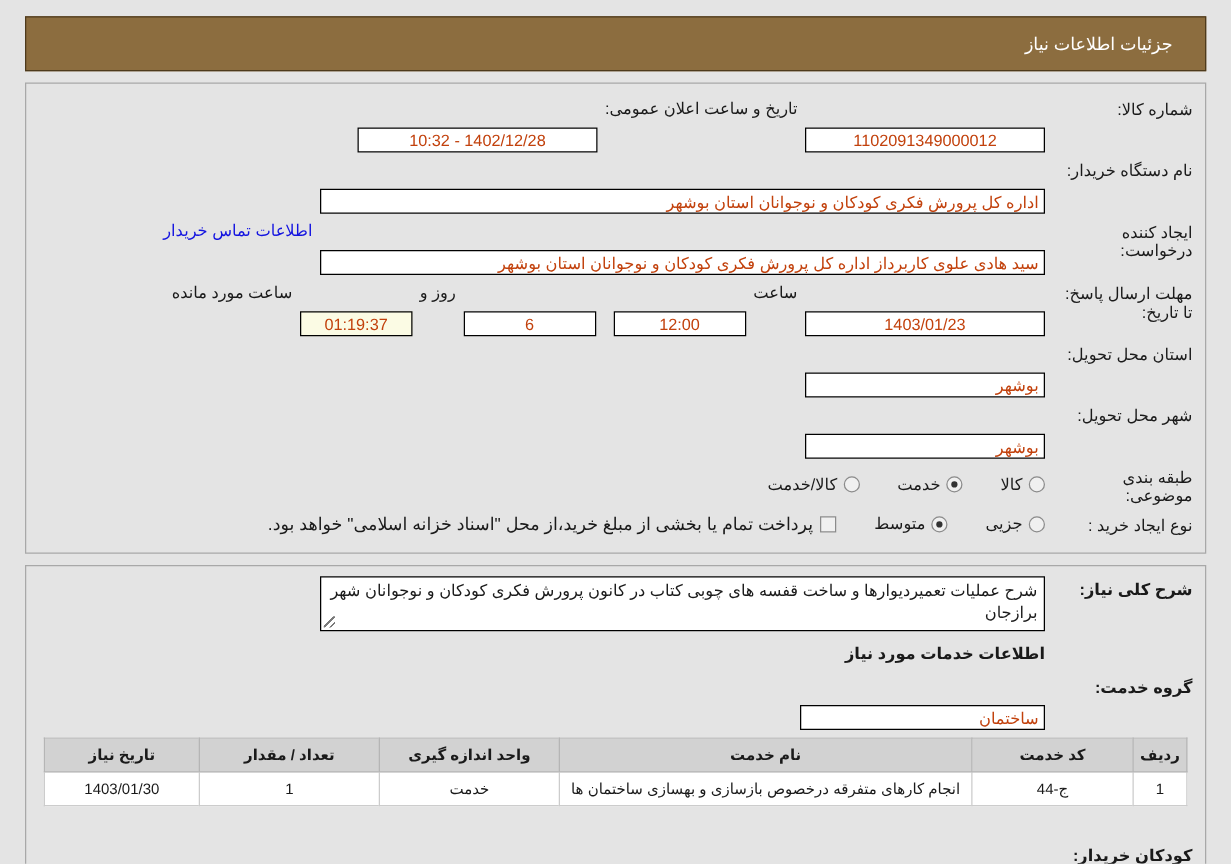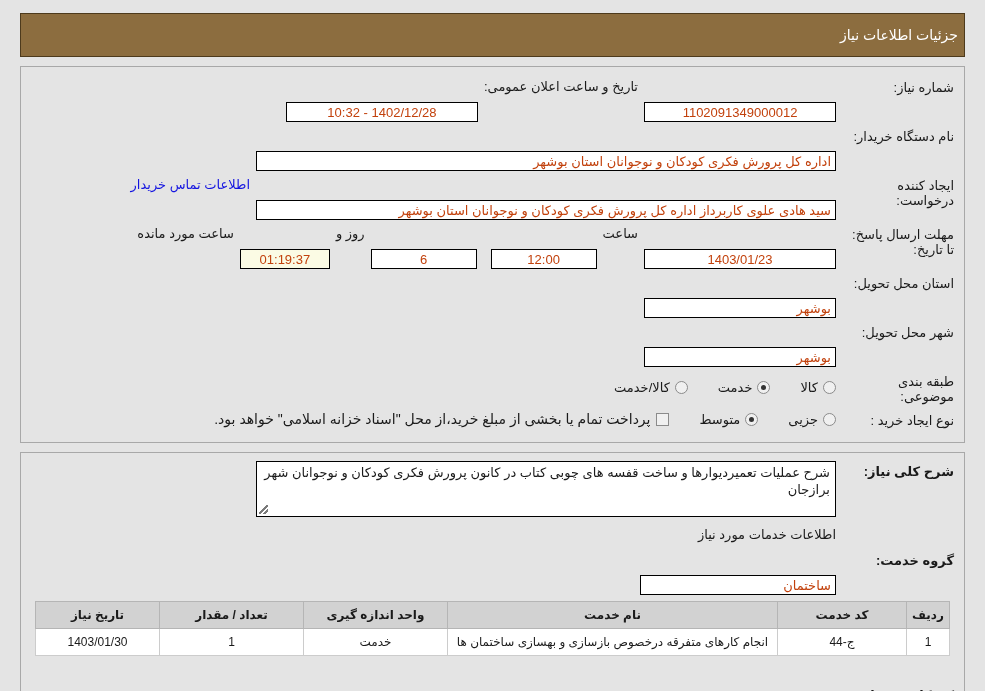--- a/index.html
+++ b/index.html
@@ -50,21 +50,21 @@
   
   .header-bar {
     margin: 13px 20px 0 20px;
     height: 44px;
     background: #8c6d3f;
     border: 1px solid #4d3a1c;
     box-sizing: border-box;
     display: flex;
     align-items: center;
     justify-content: flex-start;
-    padding: 0 6px;
+    padding: 0 26px;
   }
   .header-title {
     color: #ffffff;
     font-size: 14px;
     font-weight: normal;
   }
 
   
   .panel {
     margin: 9px 20px 0 20px;
@@ -113,21 +113,21 @@
   .fld-yellow { background: #fbfbe4; }
 
   .w-need     { width: 192px; }
   .w-org      { width: 580px; }
   .w-date     { width: 192px; }
   .w-hour     { width: 106px; }
   .w-days     { width: 106px; }
   .w-count    { width: 90px; }
   .w-prov     { width: 192px; }
   .w-city     { width: 192px; }
-  .w-desc     { width: 580px; height: 56px; }
+  .w-desc     { width: 580px; height: 44px; }
   .w-grp      { width: 196px; }
 
   .inline-txt {
     font-size: 13px;
     padding: 0 6px;
     line-height: 20px;
     white-space: nowrap;
   }
   .link {
     color: #1414e0;
@@ -195,21 +195,21 @@
     background: #f0f0f0;
     box-sizing: border-box;
     margin-left: 6px;
     flex: 0 0 13px;
   }
   .note-txt { font-size: 14px; white-space: nowrap; }
 
   
   .sec-head {
     font-size: 13px;
-    font-weight: normal;
+    font-weight: bold;
     margin: 10px 0 8px 0;
     text-align: right;
     padding-right: 118px;
   }
 
   
   .tbl-wrap { margin: 6px 4px 0 4px; }
   table.grid {
     width: 100%;
     border-collapse: collapse;
@@ -273,21 +273,21 @@
 
 <div class="page">
 
   <div class="header-bar">
     <span class="header-title">جزئیات اطلاعات نیاز</span>
   </div>
 
   <div class="panel panel-top">
 
     <div class="row">
-      <div class="lbl">شماره نیاز:</div>
+      <div class="lbl">شماره کالا:</div>
       <div class="fld w-need">1102091349000012</div>
       <div class="inline-txt">تاریخ و ساعت اعلان عمومی:</div>
       <div class="fld w-date">1402/12/28 - 10:32</div>
     </div>
 
     <div class="row">
       <div class="lbl">نام دستگاه خریدار:</div>
       <div class="fld fld-right w-org">اداره کل پرورش فکری کودکان و نوجوانان استان بوشهر</div>
     </div>
 

